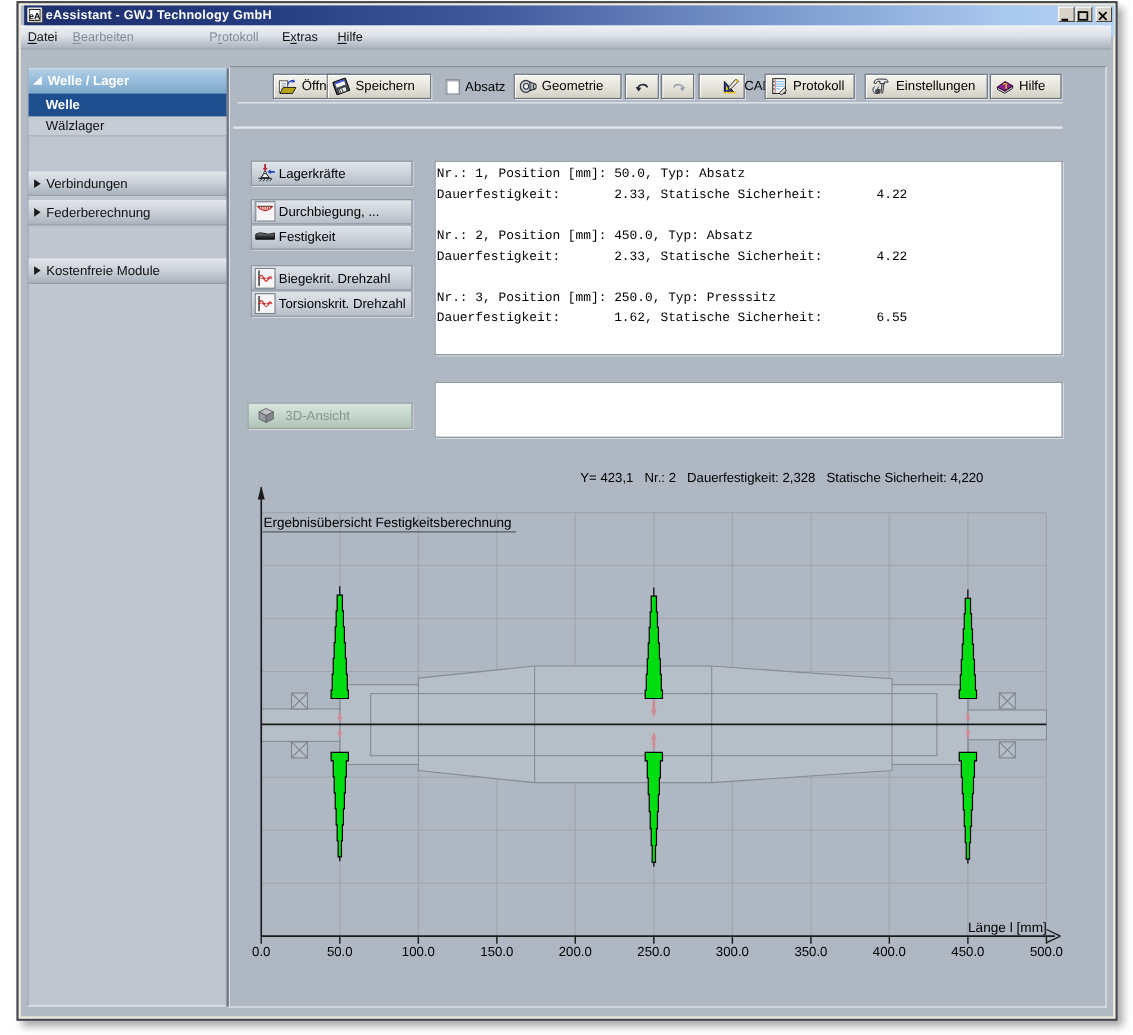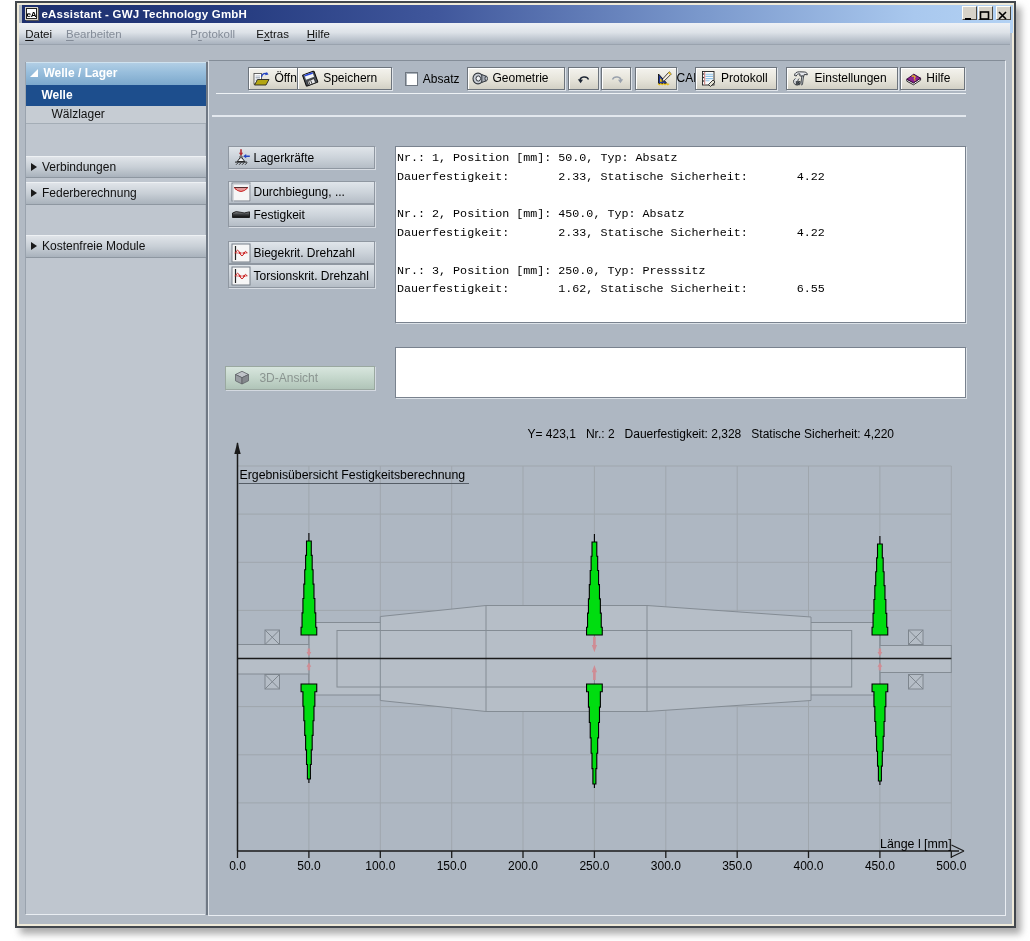--- a/index.html
+++ b/index.html
@@ -105,21 +105,21 @@
   <div id="mainpanel"></div>
   <div id="sidebar">
     <div class="sbrow sb-h1" style="top:0px;">
         <span class="tri-exp"></span>
         <span class="sbtxt" style="left:18px;">Welle / Lager</span>
       </div>
     <div class="sbrow sb-sel" style="top:23.5px;">
         <span class="sbtxt" style="left:16px;">Welle</span>
       </div>
     <div class="sbrow sb-item" style="top:44px;">
-        <span class="sbtxt" style="left:26px;">Wälzlager</span>
+        <span class="sbtxt" style="left:16px;">Wälzlager</span>
       </div>
     <div class="sbrow sb-col" style="top:94px;">
         <span class="tri-r"></span>
         <span class="sbtxt">Verbindungen</span>
       </div>
     <div class="sbrow sb-col" style="top:120.5px;">
         <span class="tri-r"></span>
         <span class="sbtxt">Federberechnung</span>
       </div>
     <div class="sbrow sb-col" style="top:173.5px;">

